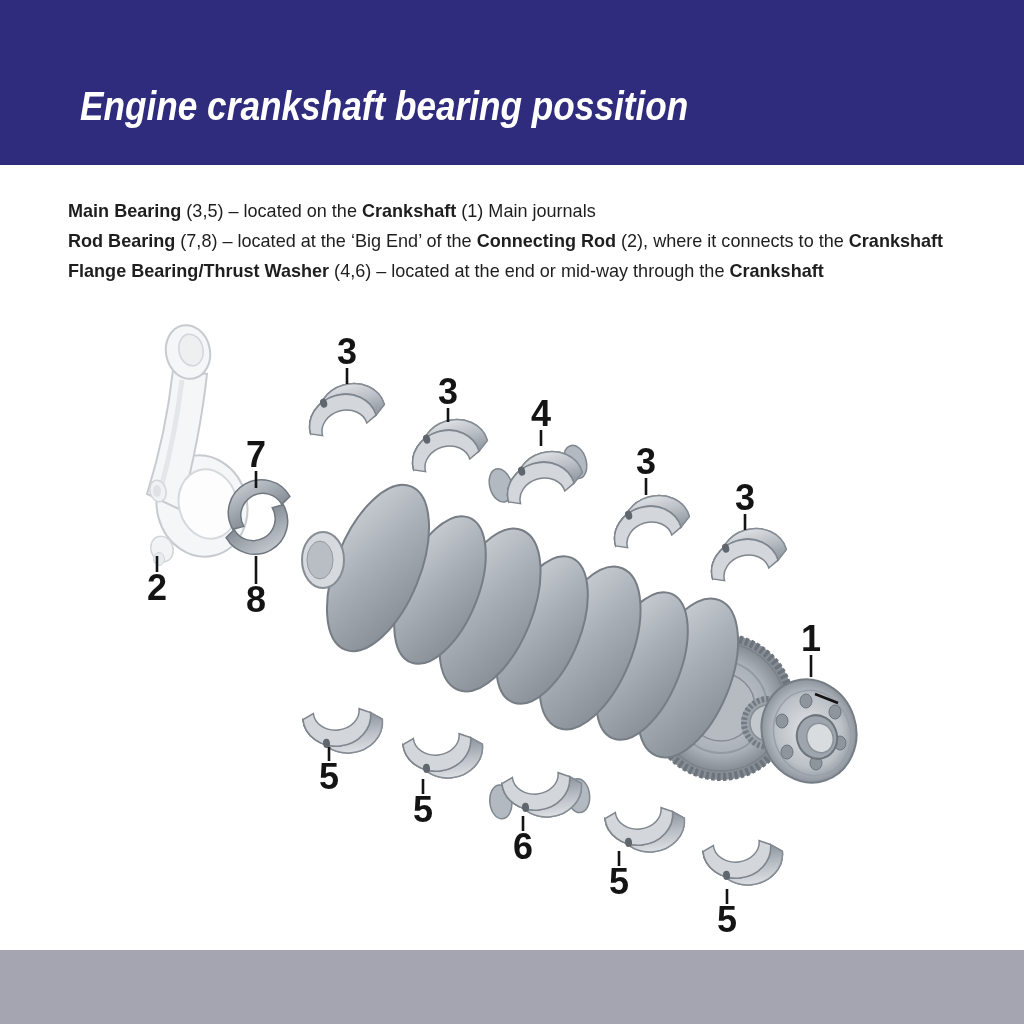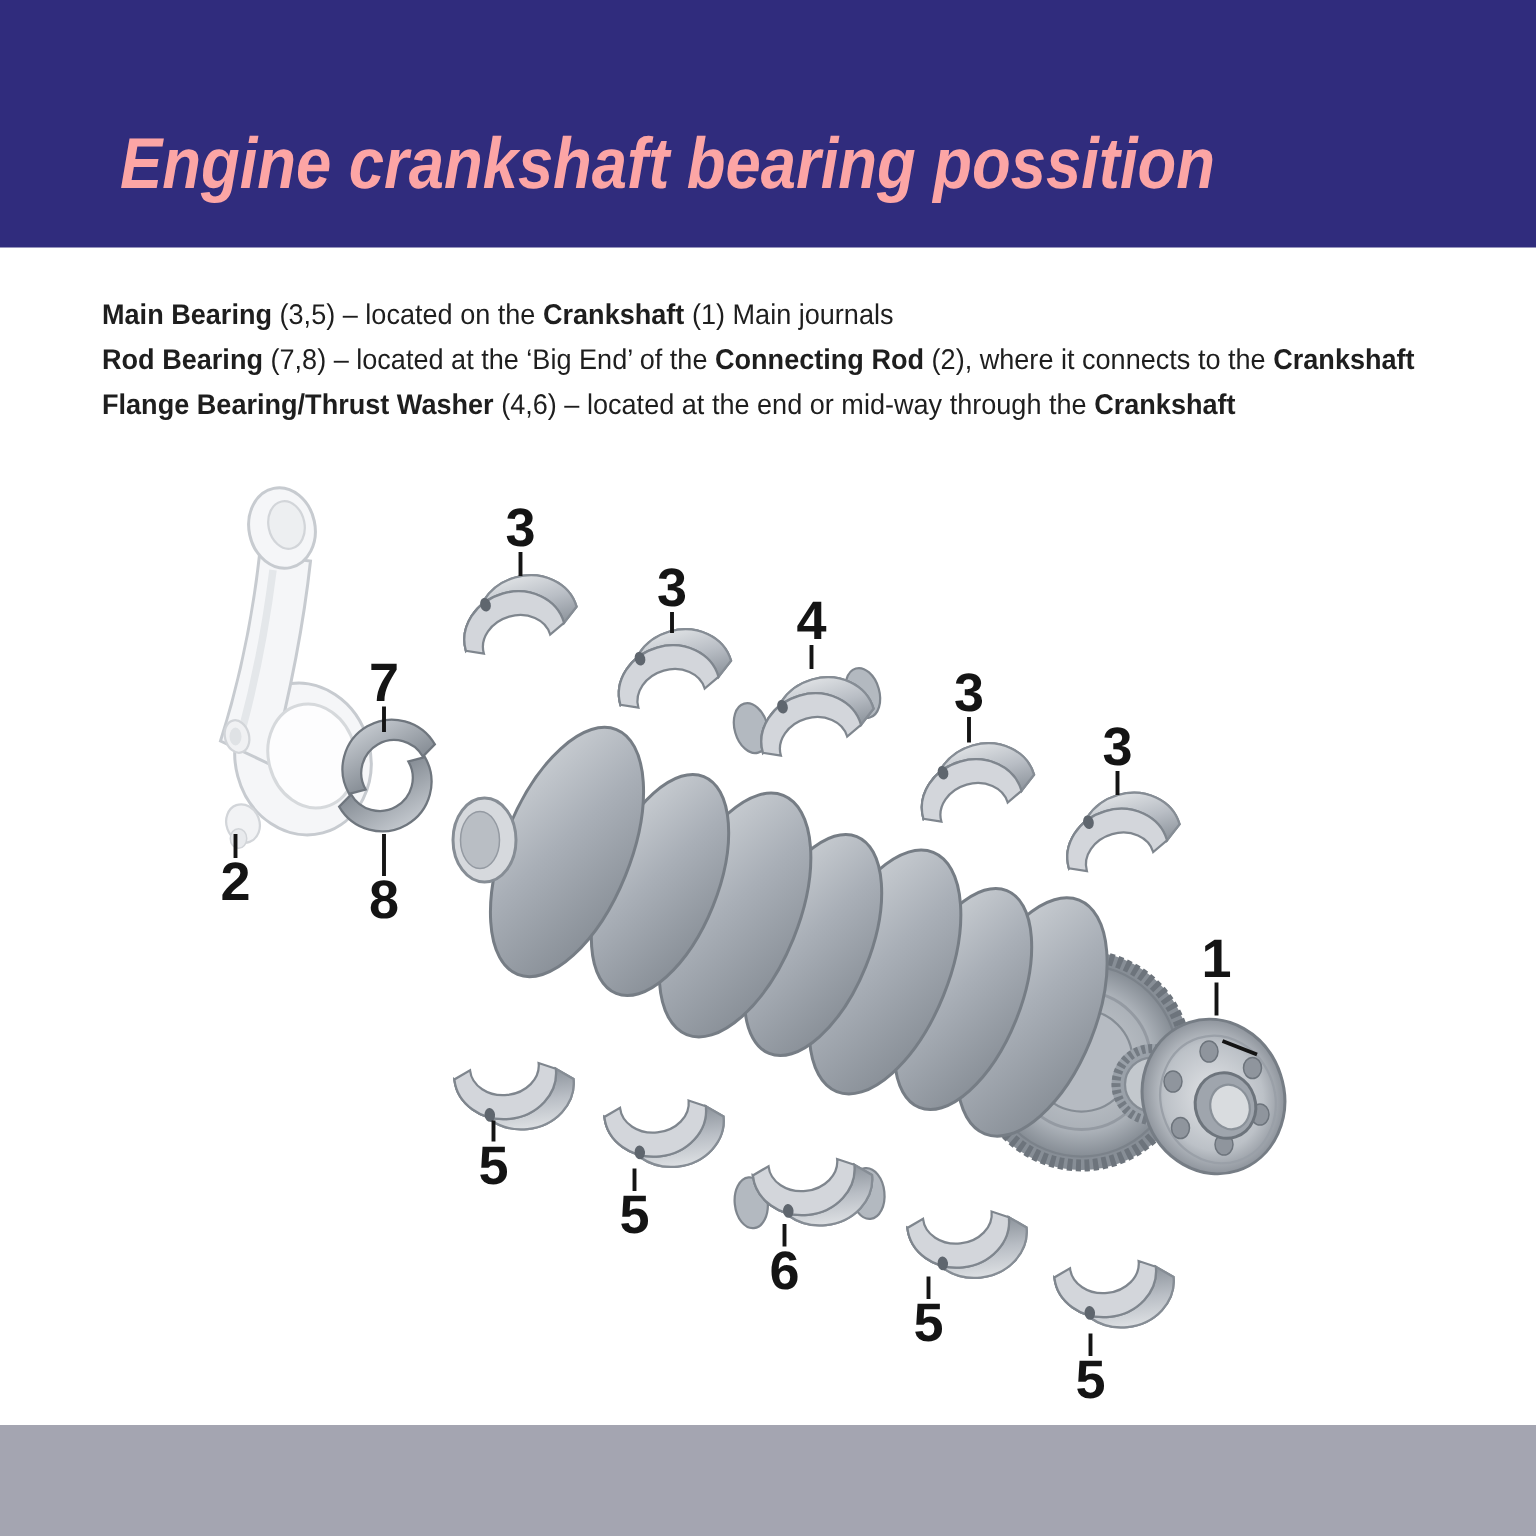--- a/index.html
+++ b/index.html
@@ -1,19 +1,19 @@
 <!DOCTYPE html>
 <html><head>
 <meta charset="utf-8">
 <style>
   html,body{margin:0;padding:0;}
   body{width:1024px;height:1024px;position:relative;overflow:hidden;background:#ffffff;
        font-family:"Liberation Sans",sans-serif;}
   .banner{position:absolute;top:0;left:0;width:1024px;height:165px;background:#302C7D;}
-  .banner h1{margin:0;padding:86px 0 0 80px;color:#fca5a5;font-size:48px;line-height:1;
+  .banner h1{margin:0;padding:86px 0 0 80px;color:#ffffff;font-size:40px;line-height:1;
              font-style:italic;font-weight:700;}
   .banner h1 span{display:inline-block;transform:scaleX(.88);transform-origin:left center;white-space:nowrap;}
   .desc{position:absolute;left:68px;top:196px;font-size:19px;line-height:30px;color:#1e1e1e;
         white-space:nowrap;transform:scaleX(.95);transform-origin:left top;}
   .desc p{margin:0;}
   .desc b{font-weight:700;}
   svg.diagram{position:absolute;left:0;top:0;}
   .footer{position:absolute;left:0;top:950px;width:1024px;height:74px;background:#A4A5B1;}
   text.lbl{font-family:"Liberation Sans",sans-serif;font-size:36px;font-weight:700;
            fill:#141414;text-anchor:middle;}

